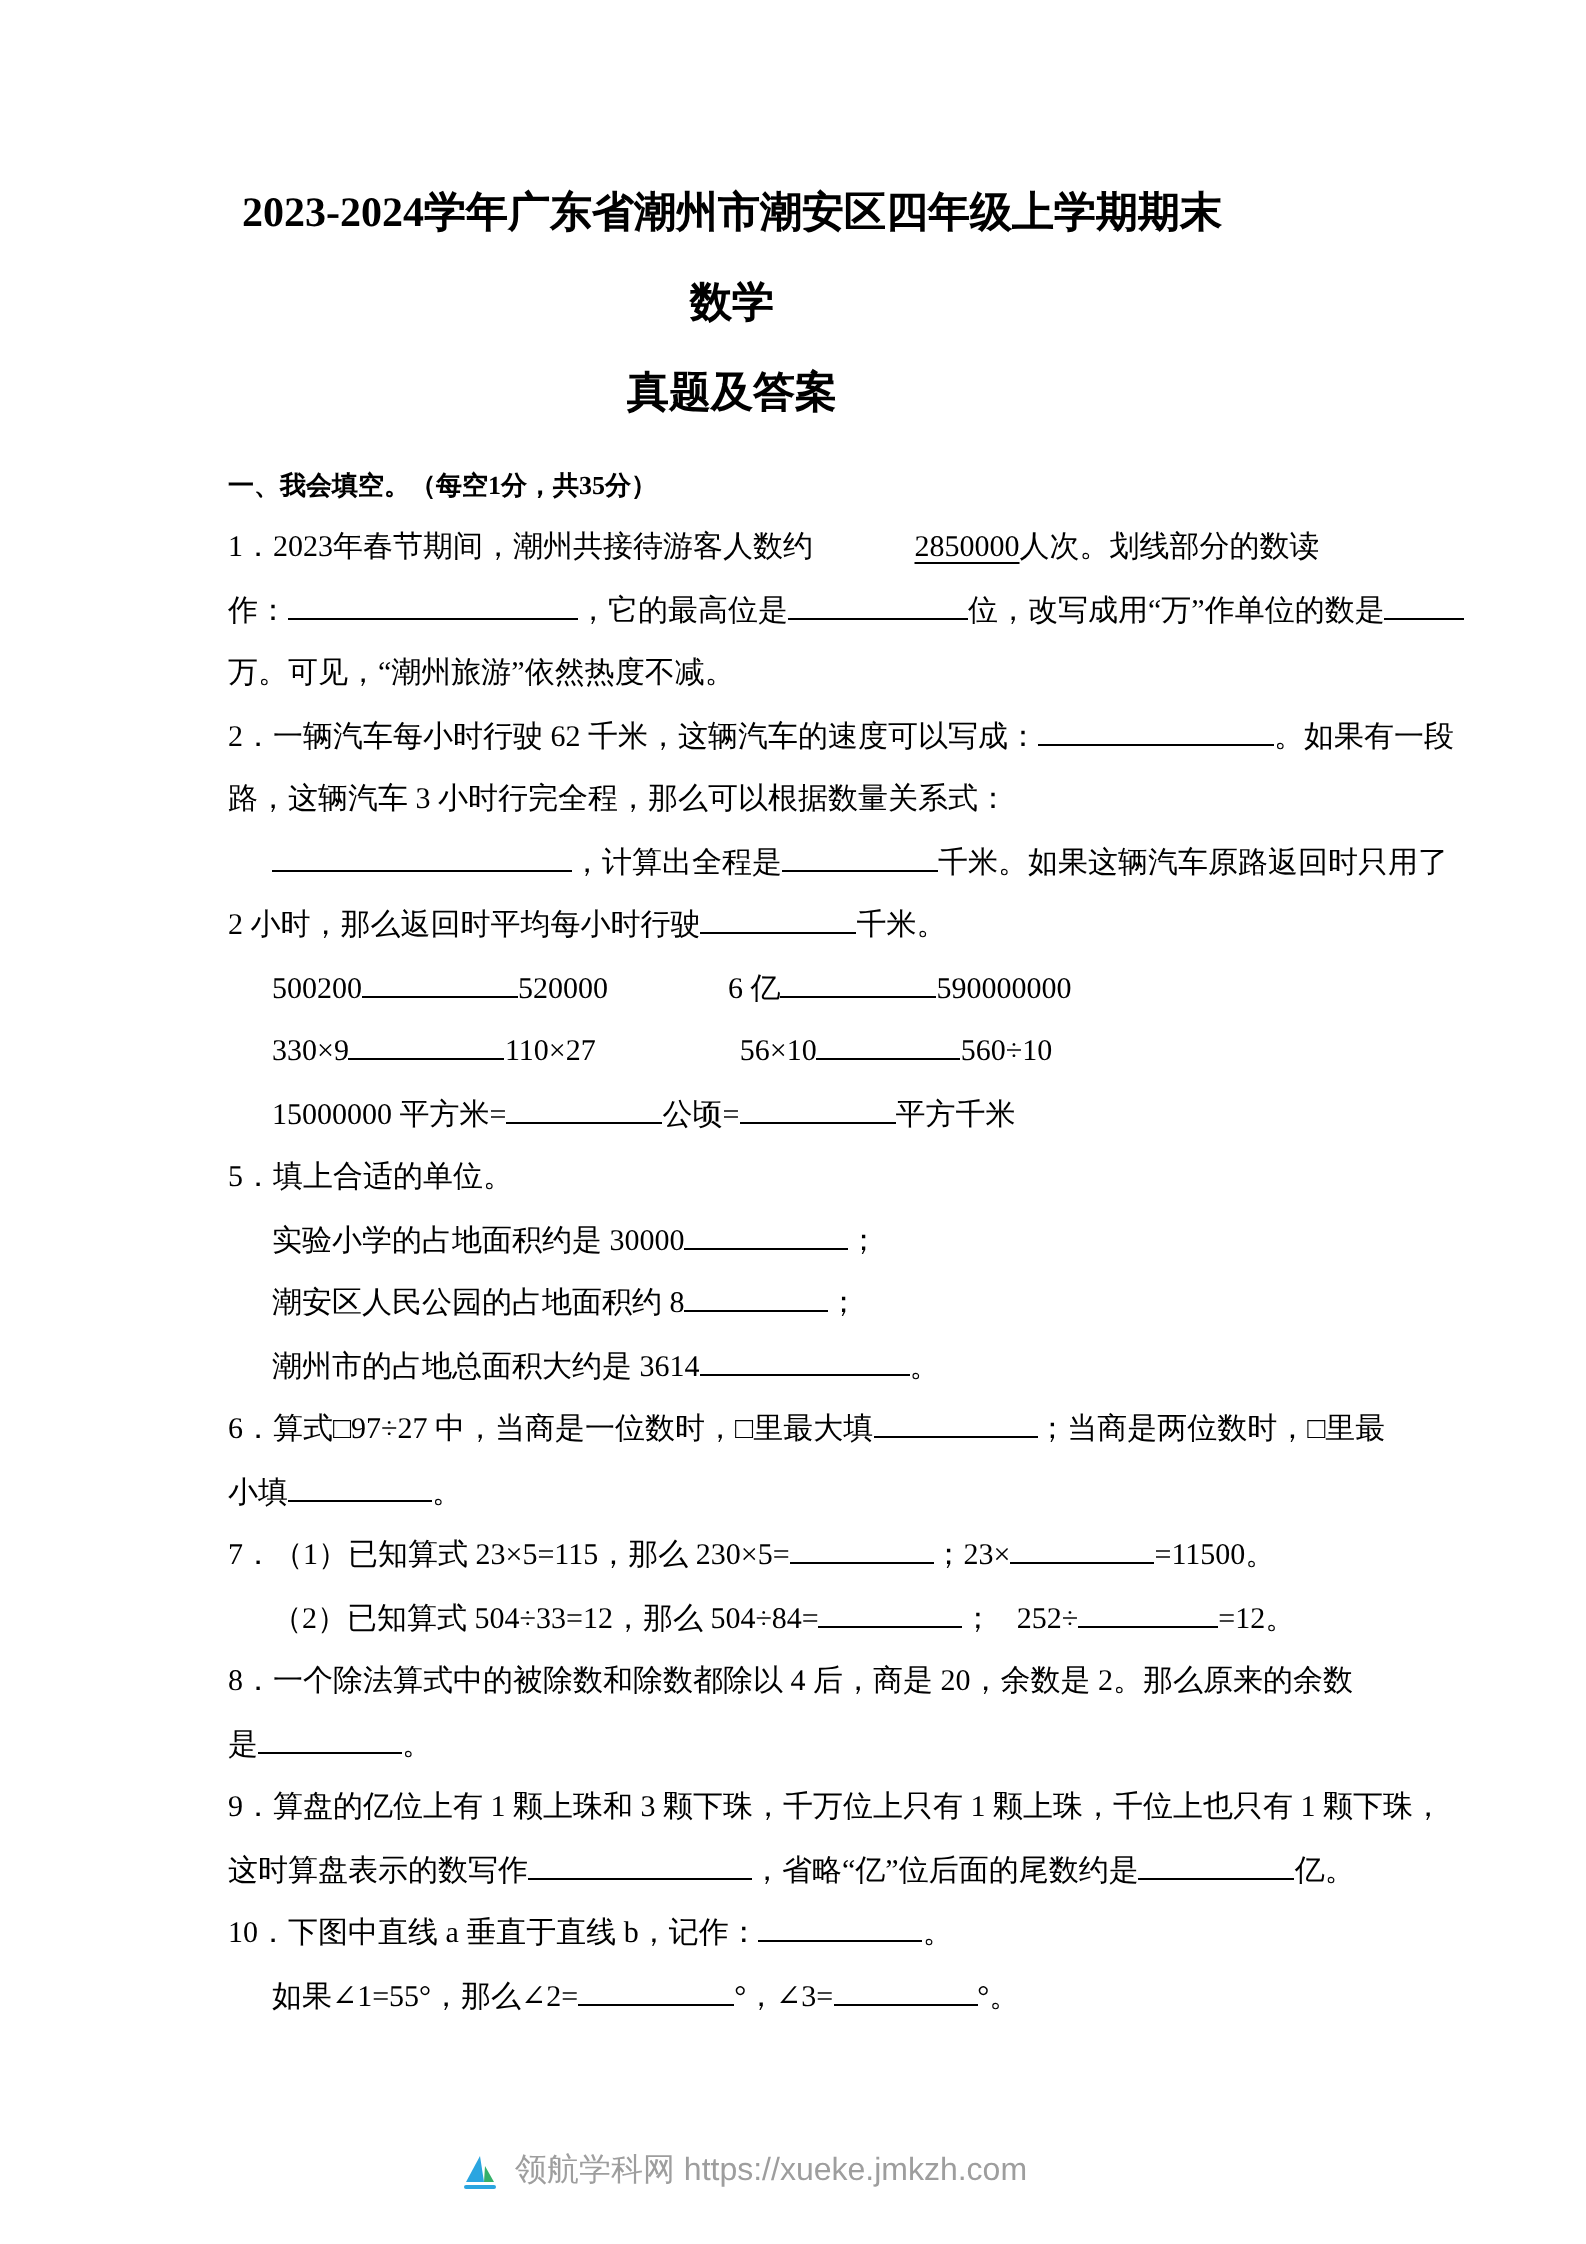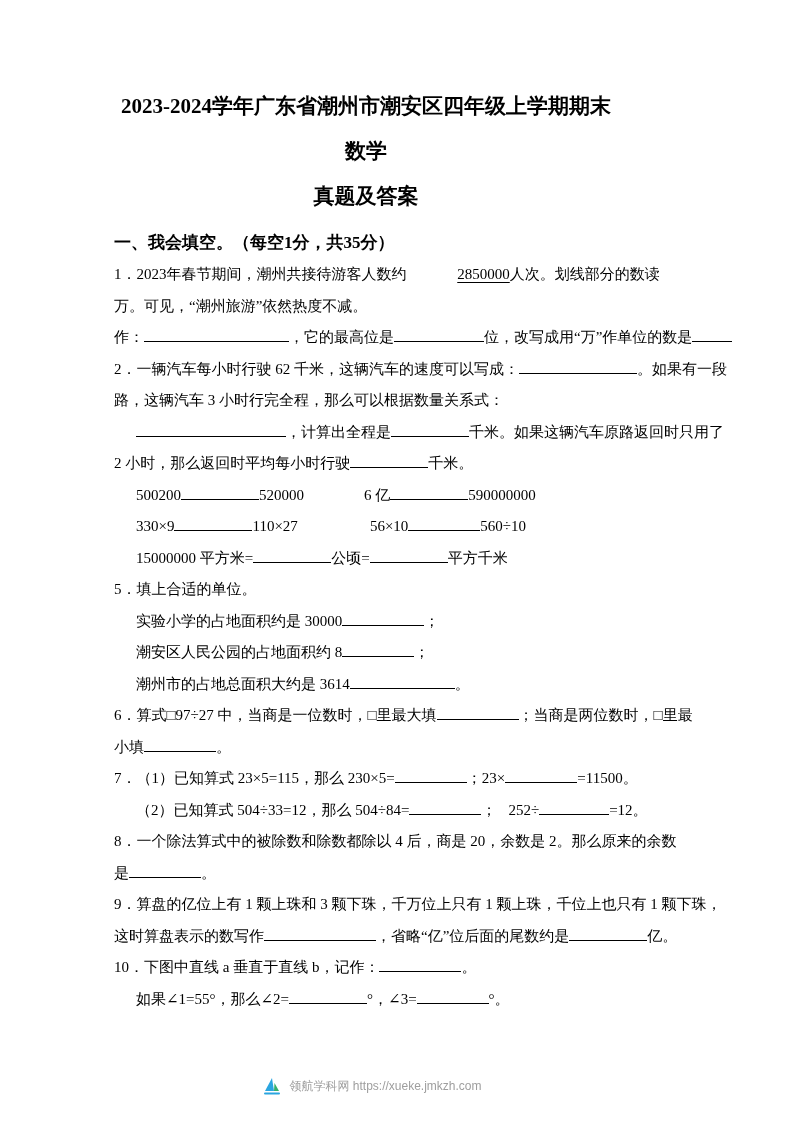--- a/index.html
+++ b/index.html
@@ -16,21 +16,21 @@
   .content { padding:84px 114px 0 114px; }
   .doc-title {
     text-align:center;
     font-weight:bold;
     font-size:21px;
     line-height:45px;
     font-family:"Liberation Serif","DejaVu Serif",serif;
   }
   .section-heading {
     font-weight:bold;
-    font-size:17px;
+    font-size:13px;
     line-height:32px;
     margin-top:8px;
   }
   .line {
     font-size:15px;
     line-height:31.5px;
     min-height:31.5px;
     white-space:nowrap;
   }
   .blank {
@@ -41,42 +41,42 @@
   .gap { display:inline-block; height:1px; }
   .u-text { text-decoration:underline; text-underline-offset:3px;margin-left:47px; }
   .footer {
     position:absolute;
     left:12px; right:0;
     bottom:26px;
     display:flex;
     align-items:center;
     justify-content:center;
     gap:7px;
-    font-size:12px;
+    font-size:16px;
     font-family:"Liberation Sans","DejaVu Sans",sans-serif;
   }
   .logo { display:inline-flex; align-items:center; }
 </style>
 </head>
 <body>
 
 <div class="page">
   <div class="content">
 
     <h1 class="doc-title">
       <span>2023-2024学年广东省潮州市潮安区四年级上学期期末数学</span><br>
       <span>真题及答案</span>
     </h1>
 
     <div class="section-heading">一、我会填空。（每空1分，共35分）</div>
 
     <div id="question-list">
         <div class="line"><span>1．2023年春节期间，潮州共接待游客人数约 </span><span class="u-text">2850000</span><span>人次。划线部分的数读</span></div>
+        <div class="line"><span>作：</span><span class="blank" style="width: 145px;"></span><span>，它的最高位是</span><span class="blank" style="width: 90px;"></span><span>位，改写成用“万”作单位的数是</span><span class="blank" style="width: 50px;"></span></div>
         <div class="line"><span>万。可见，“潮州旅游”依然热度不减。</span></div>
-        <div class="line"><span>作：</span><span class="blank" style="width: 145px;"></span><span>，它的最高位是</span><span class="blank" style="width: 90px;"></span><span>位，改写成用“万”作单位的数是</span><span class="blank" style="width: 50px;"></span></div>
         <div class="line"><span>2．一辆汽车每小时行驶 62 千米，这辆汽车的速度可以写成：</span><span class="blank" style="width: 118px;"></span><span>。如果有一段</span></div>
         <div class="line"><span>路，这辆汽车 3 小时行完全程，那么可以根据数量关系式：</span></div>
         <div class="line" style="padding-left: 22px;"><span class="blank" style="width: 150px;"></span><span>，计算出全程是</span><span class="blank" style="width: 78px;"></span><span>千米。如果这辆汽车原路返回时只用了</span></div>
         <div class="line"><span>2 小时，那么返回时平均每小时行驶</span><span class="blank" style="width: 78px;"></span><span>千米。</span></div>
         <div class="line" style="padding-left: 22px;"><span>500200</span><span class="blank" style="width: 78px;"></span><span>520000</span><span class="gap" style="width: 60px;"></span><span>6 亿</span><span class="blank" style="width: 78px;"></span><span>590000000</span></div>
         <div class="line" style="padding-left: 22px;"><span>330×9</span><span class="blank" style="width: 78px;"></span><span>110×27</span><span class="gap" style="width: 72px;"></span><span>56×10</span><span class="blank" style="width: 72px;"></span><span>560÷10</span></div>
         <div class="line" style="padding-left: 22px;"><span>15000000 平方米=</span><span class="blank" style="width: 78px;"></span><span>公顷=</span><span class="blank" style="width: 78px;"></span><span>平方千米</span></div>
         <div class="line"><span>5．填上合适的单位。</span></div>
         <div class="line" style="padding-left: 22px;"><span>实验小学的占地面积约是 30000</span><span class="blank" style="width: 82px;"></span><span>；</span></div>
         <div class="line" style="padding-left: 22px;"><span>潮安区人民公园的占地面积约 8</span><span class="blank" style="width: 72px;"></span><span>；</span></div>

